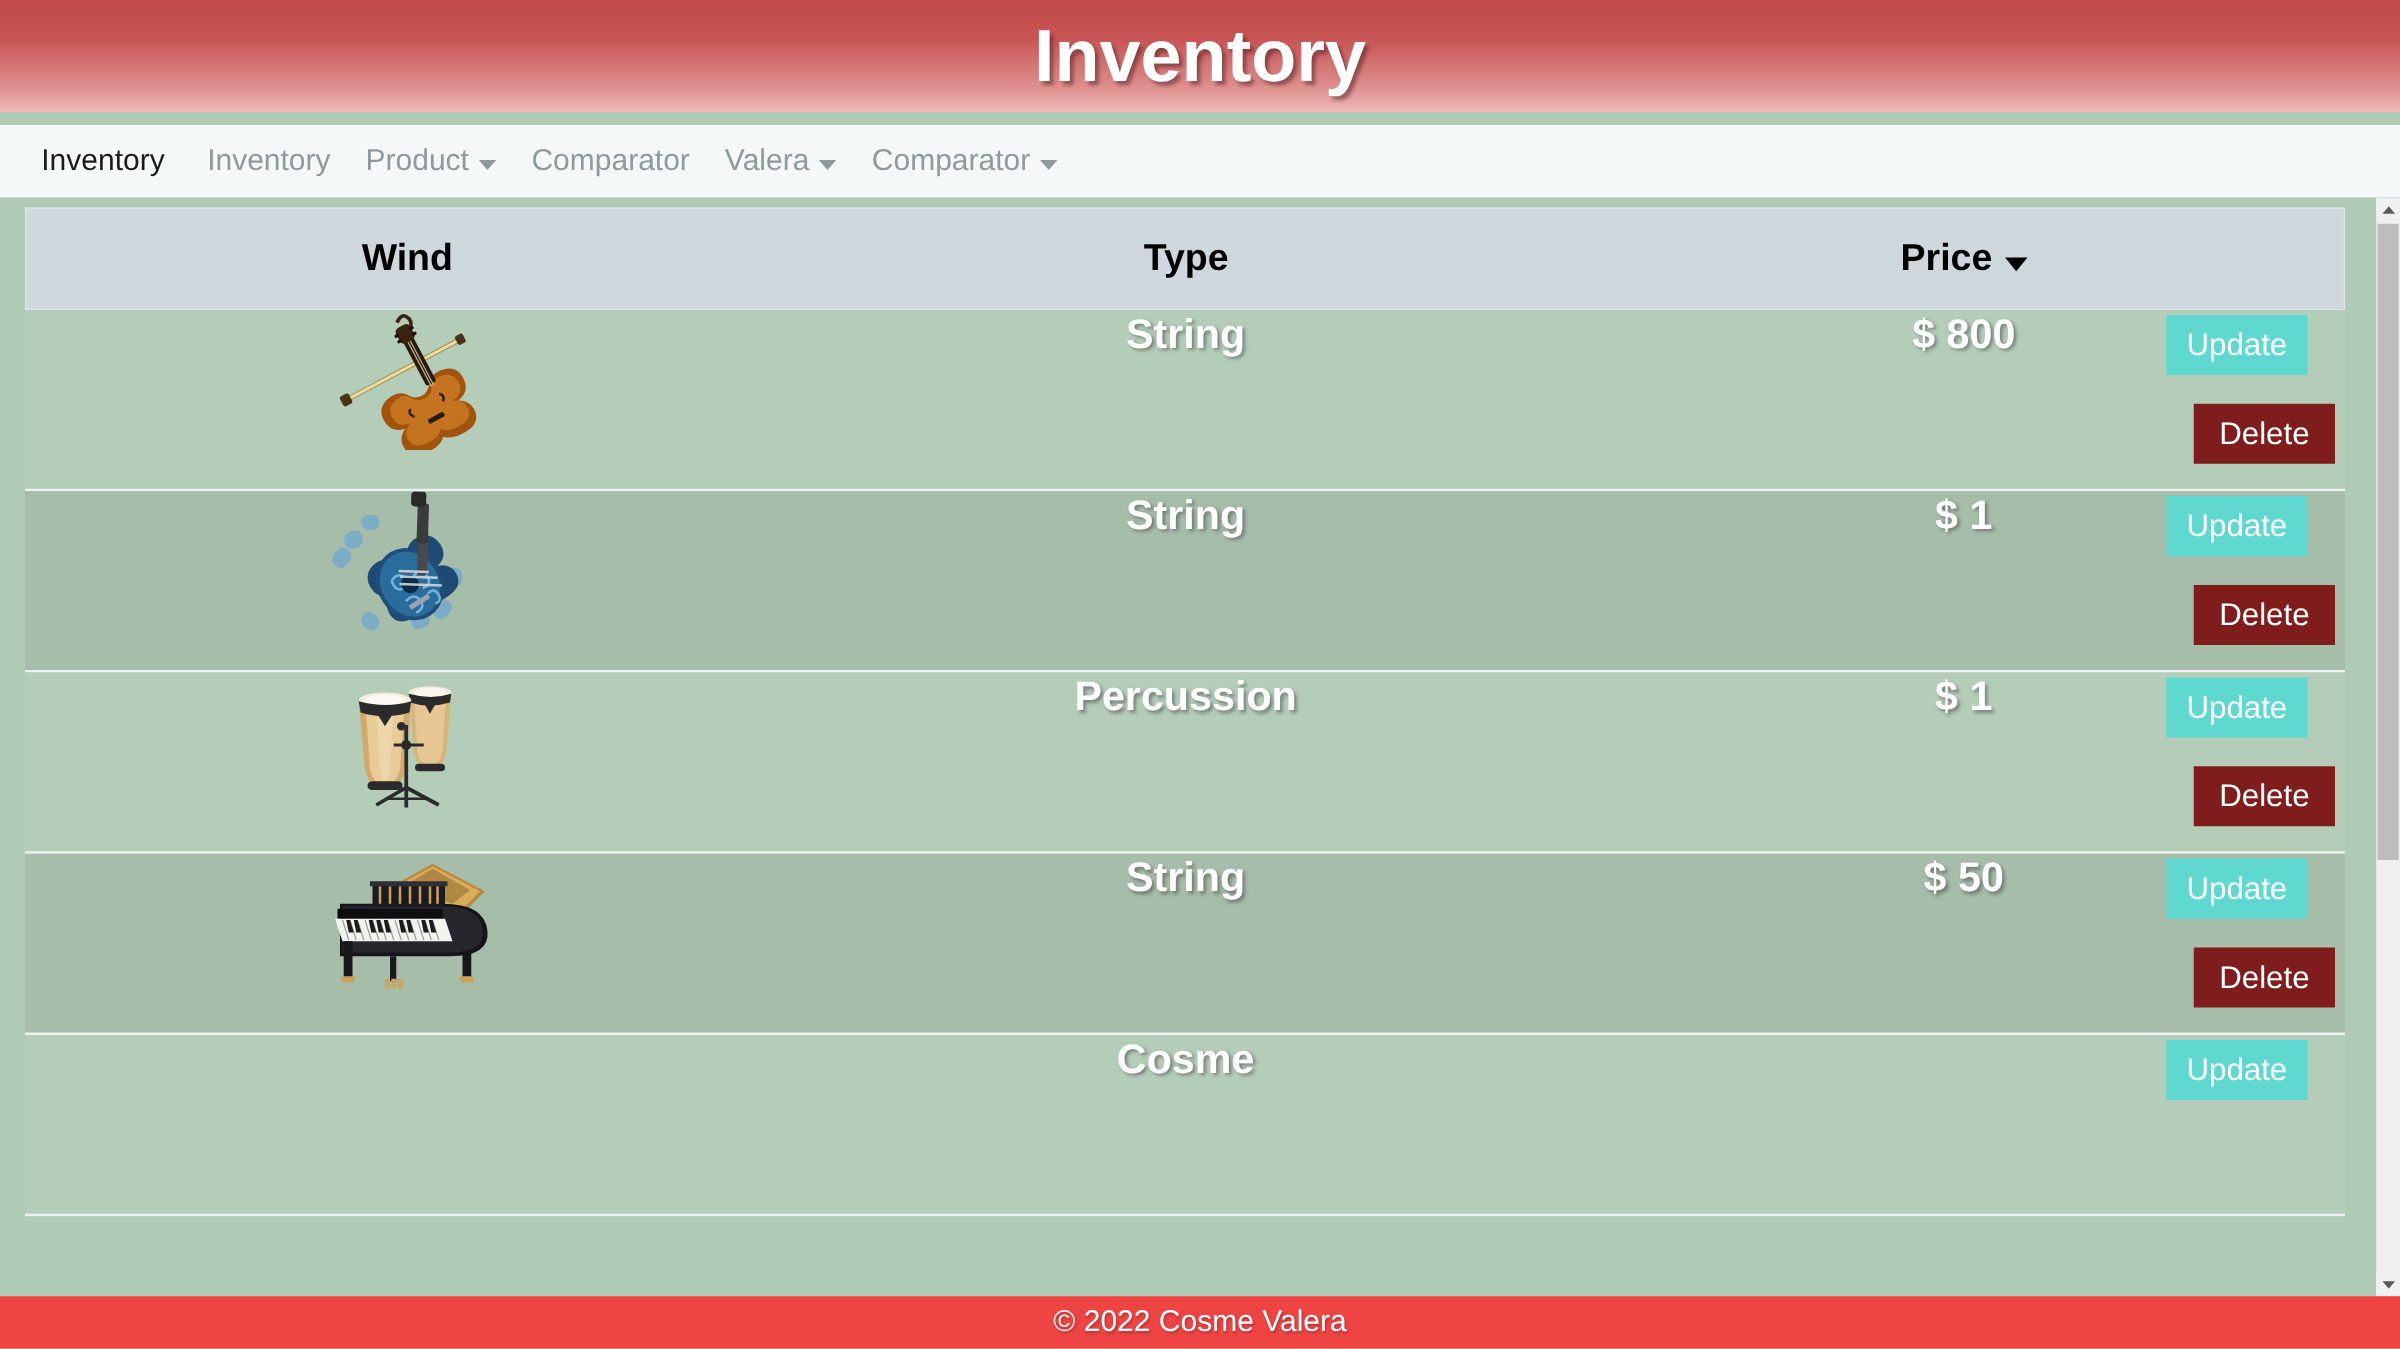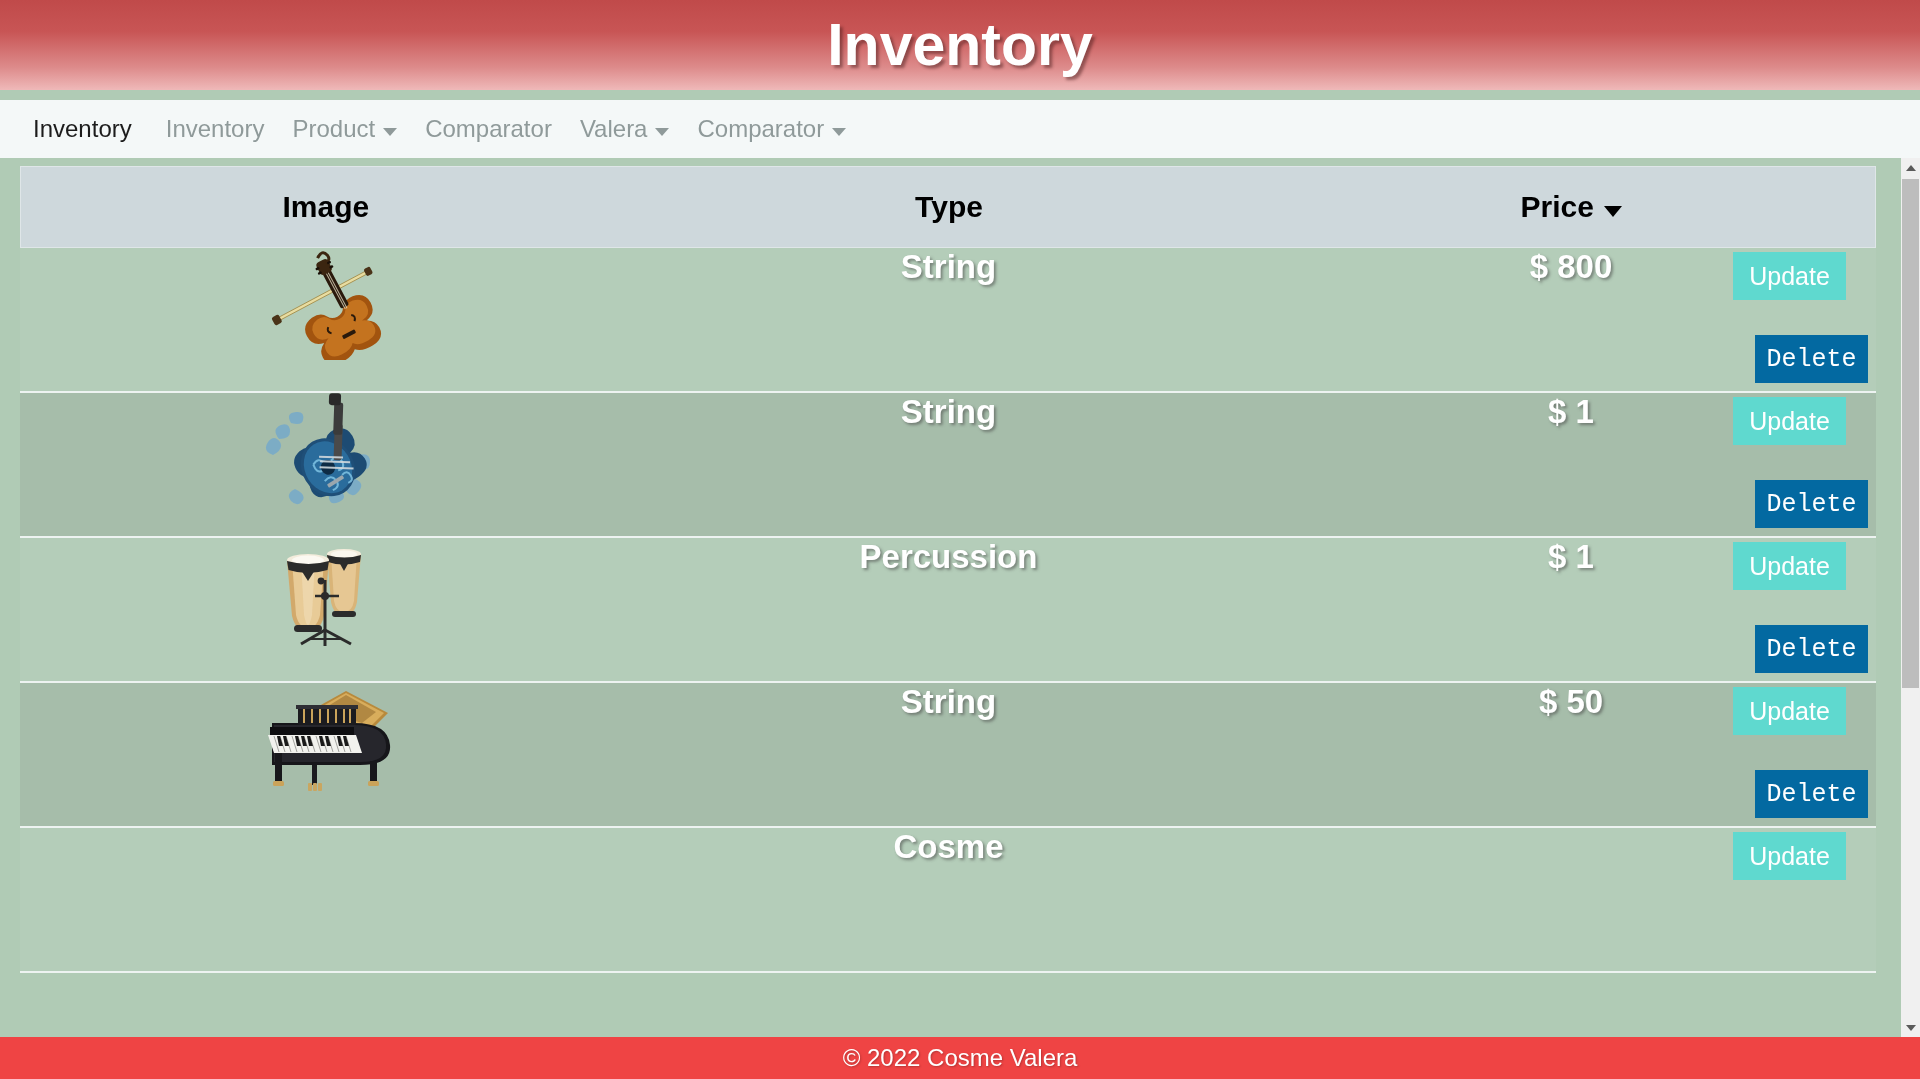--- a/index.html
+++ b/index.html
@@ -153,24 +153,23 @@
     align-items: center;
     justify-content: center;
     line-height: 1;
   }
   .btn-update {
     background: #5fd9cf;
     top: 4px;
     right: 29px;
   }
   .btn-delete {
-    background: #0369a1;
-    bottom: 8px;
+    background: #7f1d1d;
+    bottom: 20px;
     right: 7px;
-    font-family: Liberation Mono, monospace;
   }
 
   
   .instr { display: block; }
 
   
   .row.clipped { height: 145px; overflow: hidden; }
 
   
   .scrollbar {
@@ -258,21 +257,21 @@
     <span>Comparator</span>
     <span class="caret"></span>
   </div>
 </nav>
 
 <div class="content">
   <div class="table-wrap">
 
     <div class="thead">
       <div class="th col-image">
-        <span>Image</span>
+        <span>Wind</span>
       </div>
       <div class="th col-type">
         <span>Type</span>
       </div>
       <div class="th col-price">
         <span>Price</span>
         <span class="th-caret"></span>
       </div>
     </div>
 

